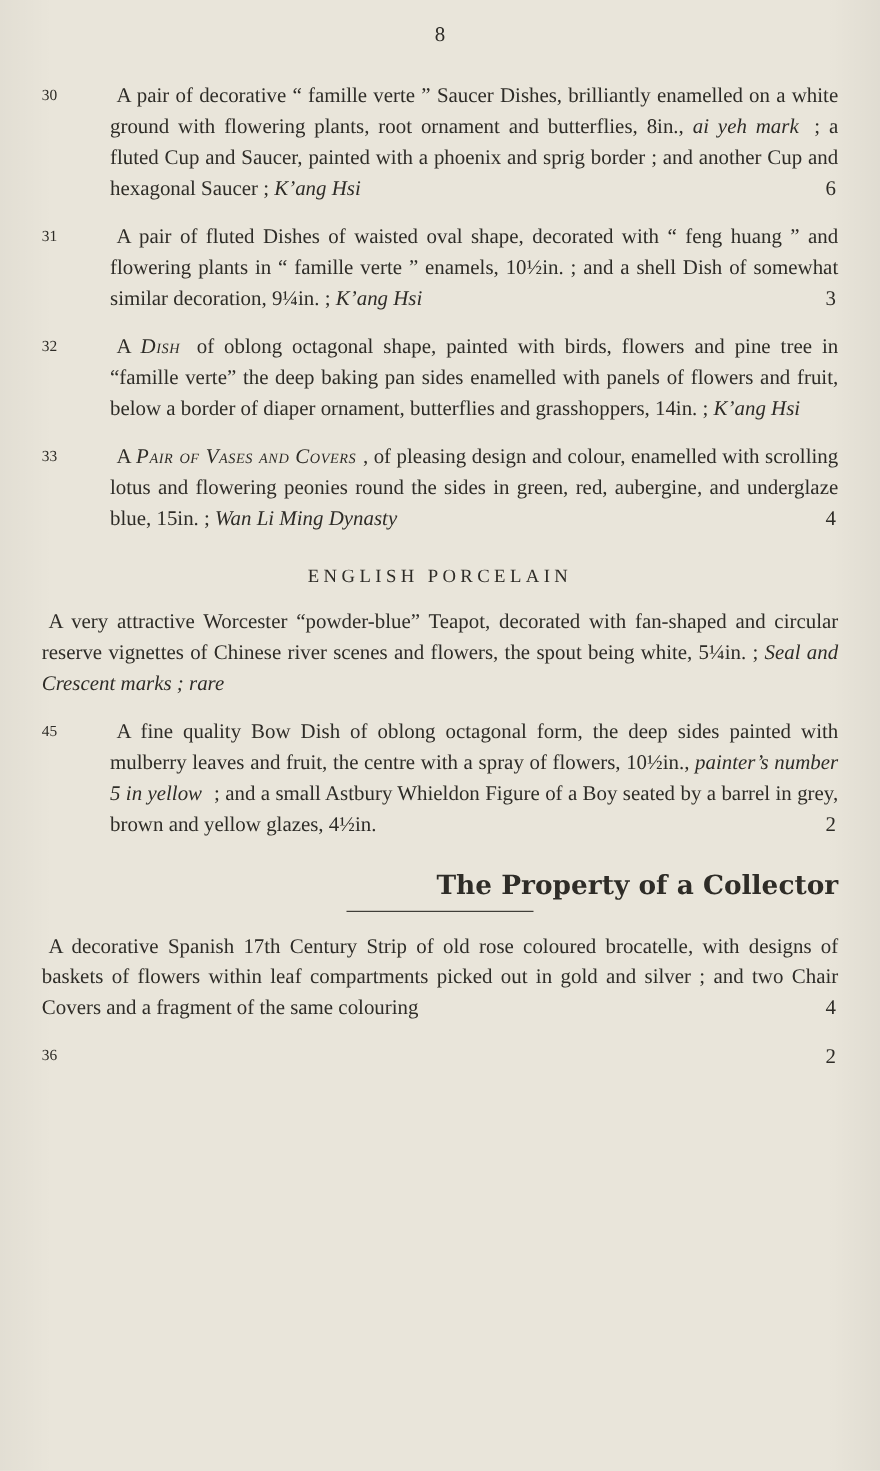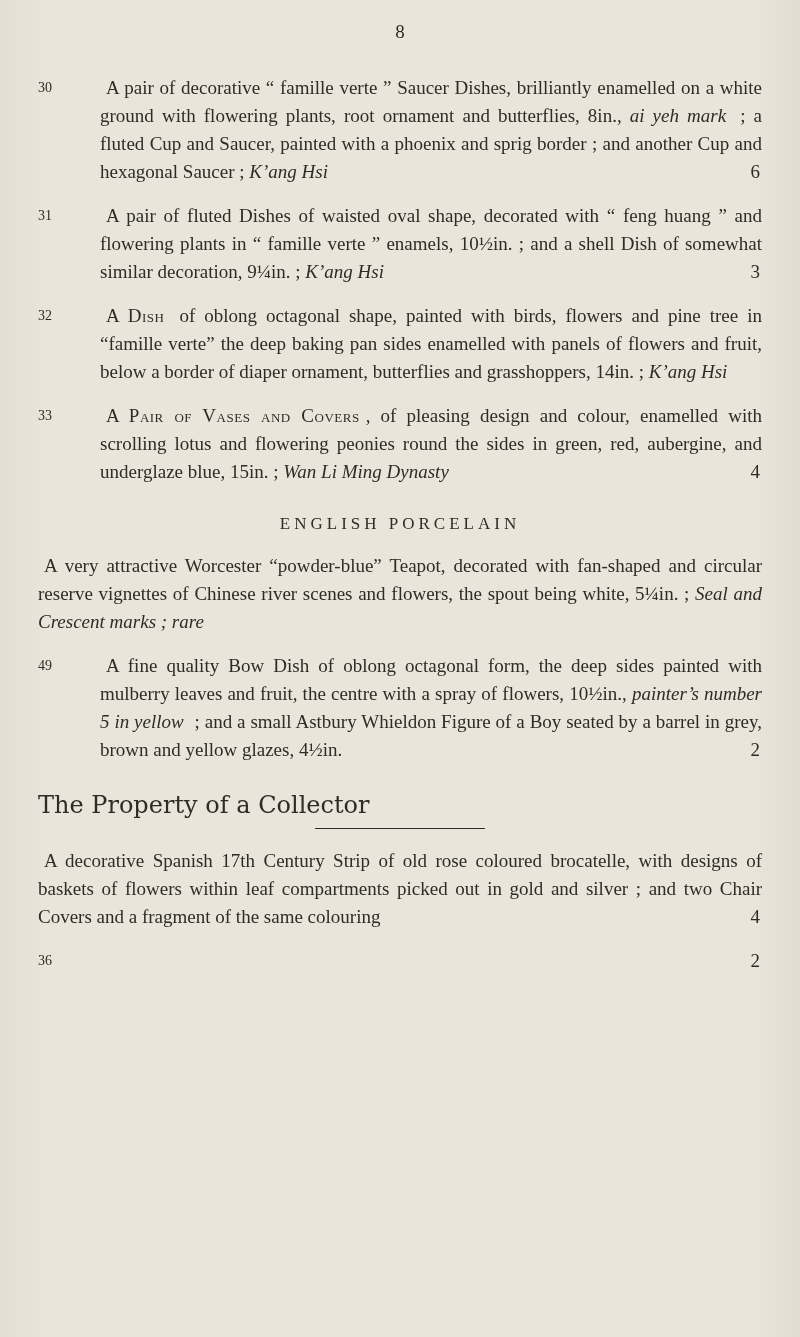--- a/index.html
+++ b/index.html
@@ -36,44 +36,44 @@
   }
   .lot-body {
     flex: 1;
     position: relative;
     font-size: 19px;
     line-height: 28px;
     text-align: justify;
   }
   .seg-normal { font-style: normal; margin-left: 6px; }
   .seg-italic { font-style: italic; }
-  .seg-smallcaps { font-variant: small-caps; letter-spacing: 0.5px; }
+  .seg-smallcaps { font-variant: small-caps; letter-spacing: 0.5px; font-style: italic; }
   .lot-price {
     position: absolute;
     right: 2px;
     bottom: 0;
     font-size: 19px;
     line-height: 28px;
   }
   .section-heading {
     text-align: center;
     font-size: 17px;
     font-weight: normal;
     letter-spacing: 4px;
     line-height: 24px;
     margin: 26px 0 16px 0;
   }
   .section-heading.tight {
     margin: 12px 0 26px 0;
     letter-spacing: 3px;
   }
   .property-heading {
-    text-align: left;
+    text-align: right;
     font-family: "DejaVu Serif", serif;
-    font-weight: normal;
+    font-weight: bold;
     font-size: 24px;
     line-height: 30px;
     margin: 26px 0 8px 0;
   }
   .divider-rule {
     width: 170px;
     height: 1px;
     background: var(--ink, #2e2c27);
     margin: 0 auto 18px auto;
   }
@@ -104,21 +104,21 @@
       </div>
     </div>
 
   <h2 class="section-heading">ENGLISH PORCELAIN</h2>
 
   <div id="lots-english" class="lot-group">
       <div class="lot">
         <div class="lot-body"><span class="seg-normal">A very attractive Worcester “powder-blue” Teapot, decorated with fan-shaped and circular reserve vignettes of Chinese river scenes and flowers, the spout being white, 5¼in. ; </span><span class="seg-italic">Seal and Crescent marks ; rare</span></div>
       </div>
       <div class="lot">
-        <div class="lot-num">49</div>
+        <div class="lot-num">45</div>
         <div class="lot-body"><span class="seg-normal">A fine quality Bow Dish of oblong octagonal form, the deep sides painted with mulberry leaves and fruit, the centre with a spray of flowers, 10½in., </span><span class="seg-italic">painter’s number 5 in yellow</span><span class="seg-normal"> ; and a small Astbury Whieldon Figure of a Boy seated by a barrel in grey, brown and yellow glazes, 4½in.</span><span class="lot-price">2</span></div>
       </div>
     </div>
 
   <div class="property-heading">The Property of a Collector</div>
 
   <div class="divider-rule"></div>
 
 
   <div id="lots-brocades" class="lot-group">

